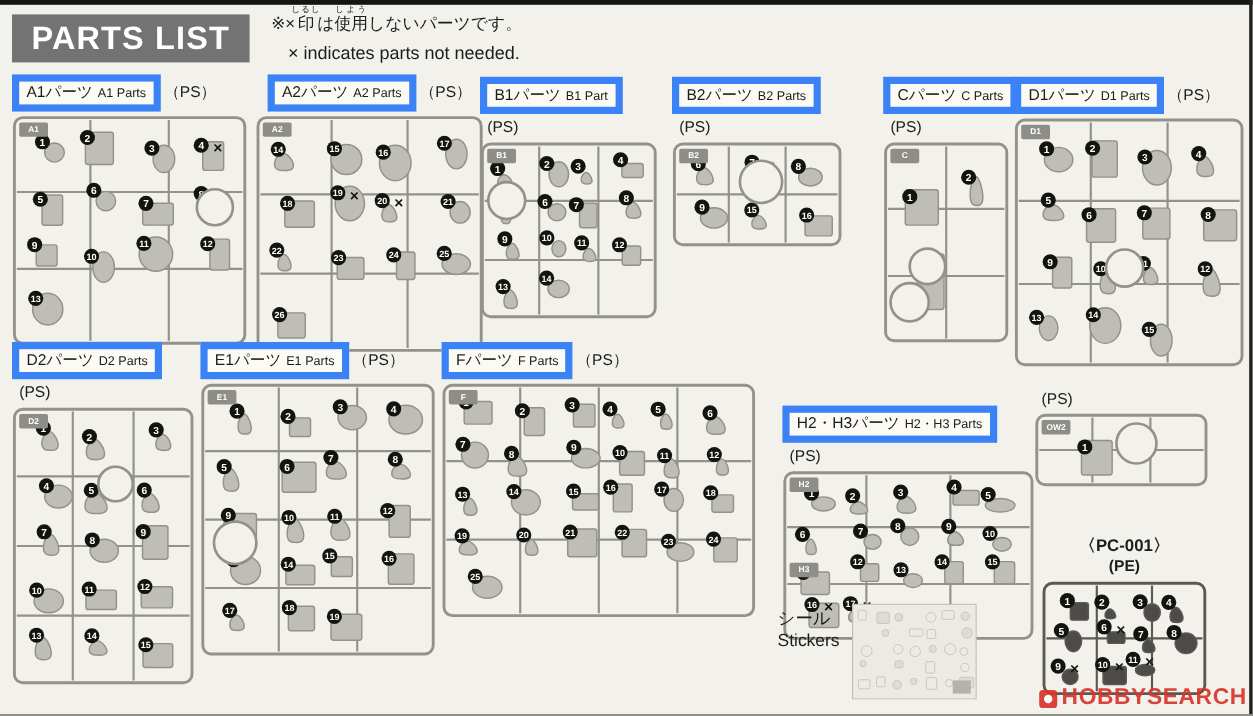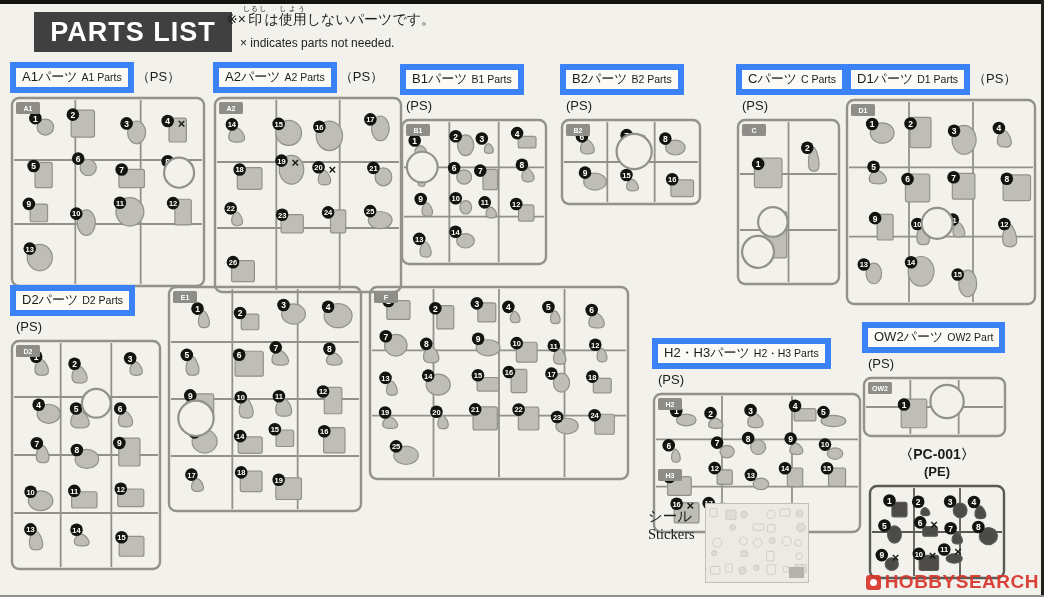--- a/index.html
+++ b/index.html
@@ -5,54 +5,54 @@
   html,body{margin:0;padding:0;background:#888;}
   .page{
     position:relative;width:1044px;height:597px;background:#f2f1eb;overflow:hidden;
     font-family:"Liberation Sans","DejaVu Sans",sans-serif;color:#1c1c1a;margin:0 auto;
   }
   .scan-top{position:absolute;left:0;top:0;width:100%;height:4px;background:#141412;}
   .scan-right{position:absolute;right:0;top:0;width:3px;height:100%;background:#21211d;}
   .scan-bottom{position:absolute;left:0;bottom:0;width:100%;height:2px;background:#8f8e87;}
 
   .title-box{
-    position:absolute;left:10px;top:12px;width:198px;height:40px;background:#404040;color:#fff;
-    display:flex;align-items:center;justify-content:center;font-size:27px;font-weight:bold;letter-spacing:1px;margin-left:24px;
+    position:absolute;left:10px;top:12px;width:198px;height:40px;background:#737373;color:#fff;
+    display:flex;align-items:center;justify-content:center;font-size:27px;font-weight:bold;letter-spacing:1px;
   }
   .note{position:absolute;left:226px;top:5px;font-size:14px;white-space:nowrap;}
   .note ruby rt{font-size:7px;letter-spacing:1px;}
-  .note-en{position:absolute;left:240px;top:36px;font-size:12px;}
+  .note-en{position:absolute;left:240px;top:36px;font-size:15px;}
 
   .runner{position:absolute;}
   .runner-head{white-space:nowrap;margin-bottom:3px;line-height:1.25;}
   .label-box{
     display:inline-block;border:6px solid #3b82f6;background:#fbfaf5;padding:1px 6px 2px 6px;font-size:13px;
   }
   .label-box .en{font-size:10.5px;margin-left:4px;}
   .ps{font-size:13px;margin-left:3px;}
   .ps-below .ps{display:block;margin:3px 0 0 6px;}
   .plain-label{text-align:center;font-size:14px;line-height:1.25;margin-bottom:4px;font-weight:bold;}
   .plain-label .pe{display:block;font-size:13px;}
   .art{display:block;}
 
   #runner-A1{left:10px;top:62px;}
-  #runner-A2{left:213px;top:62px;}
+  #runner-A2{left:213px;top:62px;text-align:center;}
   #runner-B1{left:400px;top:64px;}
   #runner-B2{left:560px;top:64px;}
   #runner-C{left:736px;top:64px;}
   #runner-D1{left:845px;top:64px;}
   #runner-D2{left:10px;top:285px;}
   #runner-E1{left:167px;top:285px;}
   #runner-F{left:368px;top:285px;}
   #runner-H2H3{left:652px;top:338px;}
   #runner-OW2{left:862px;top:322px;}
   #runner-PC001{left:868px;top:446px;}
 
   #stickers{position:absolute;left:648px;top:503px;display:flex;align-items:flex-start;gap:10px;}
-  .stk-labels{font-size:14.5px;line-height:1.25;padding-top:4px;font-family:Liberation Serif, serif;}
+  .stk-labels{font-size:14.5px;line-height:1.25;padding-top:4px;}
 
   .watermark{position:absolute;right:5px;bottom:4px;display:flex;align-items:center;gap:4px;opacity:.92;}
   .wm-icon{width:15px;height:15px;background:#d8352b;border-radius:3px;position:relative;display:inline-block;}
   .wm-icon::after{content:"";position:absolute;left:4px;top:4px;width:7px;height:7px;border-radius:50%;background:#fff;}
   .wm-text{color:#d8352b;font-weight:bold;font-size:19px;letter-spacing:.5px;}
 </style>
 </head>
 <body>
 
 <div class="page">
@@ -170,21 +170,21 @@
           <rect x="18.554400884360078" y="164.7133289348043" width="22.86019005028065" height="20.915991780685726" rx="2" fill="#bebdb6" stroke="#92918b" stroke-width="1.2"></rect>
           <circle cx="19.984495909500403" cy="166.17132482514717" r="6.3" fill="#14140f"></circle>
           <text x="19.984495909500403" y="166.57132482514717" fill="#ffffff" font-size="7.5" font-weight="bold" text-anchor="middle" dominant-baseline="central">26</text>
           <text x="78.50963793176925" y="66.65615414070199" fill="#161611" font-size="13" font-weight="bold" dominant-baseline="central">×</text>
           <text x="115.54152909403201" y="73.20504492644686" fill="#161611" font-size="13" font-weight="bold" dominant-baseline="central">×</text>
           <rect x="6" y="6" width="24" height="12" rx="1.5" fill="#8e8d87"></rect>
           <text x="18" y="12.5" fill="#fff" font-size="7" font-weight="bold" text-anchor="middle" dominant-baseline="central">A2</text>
         </svg>
       </div>
       <div class="runner ps-below" id="runner-B1">
-        <div class="runner-head"><span class="label-box"><span class="jp">B1パーツ</span><span class="en">B1 Parts</span></span><span class="ps">(PS)</span></div>
+        <div class="runner-head"><span class="label-box"><span class="jp">B1パーツ</span><span class="en">B1 Part</span></span><span class="ps">(PS)</span></div>
         <svg width="148" height="148" class="art">
           <rect x="2" y="2" width="144" height="144" rx="7" fill="none" stroke="#92918b" stroke-width="2.4"></rect>
           <line x1="49.333333333333336" y1="4" x2="49.333333333333336" y2="144" stroke="#92918b" stroke-width="1.8"></line>
           <line x1="98.66666666666667" y1="4" x2="98.66666666666667" y2="144" stroke="#92918b" stroke-width="1.8"></line>
           <line x1="4" y1="49.333333333333336" x2="144" y2="49.333333333333336" stroke="#92918b" stroke-width="1.8"></line>
           <line x1="4" y1="98.66666666666667" x2="144" y2="98.66666666666667" stroke="#92918b" stroke-width="1.8"></line>
           <path d="M15.22184213533765 31.46214986210689 q4.743689400359289 -7.749019372221081 10.436116680790436 0 q3.794951520287431 6.457516143517568 -5.692427280431146 5.811764529165811 q-6.641165160503004 0 -4.743689400359289 -5.811764529165811z" fill="#bebdb6" stroke="#92918b" stroke-width="1.2"></path>
           <circle cx="14.709220936056226" cy="22.46214986210689" r="6.3" fill="#14140f"></circle>
           <text x="14.709220936056226" y="22.86214986210689" fill="#ffffff" font-size="8.5" font-weight="bold" text-anchor="middle" dominant-baseline="central">1</text>
           <ellipse cx="65.67751040398143" cy="27.232394240936266" rx="8.128485232335516" ry="10.411193272168747" fill="#bebdb6" stroke="#92918b" stroke-width="1.2"></ellipse>
@@ -394,20 +394,21 @@
           <text x="66.54563148505986" y="191.18182152338326" fill="#ffffff" font-size="7.5" font-weight="bold" text-anchor="middle" dominant-baseline="central">14</text>
           <rect x="109.15378350699321" y="197.34910395262762" width="24.77248037836204" height="19.912921362631025" rx="2" fill="#bebdb6" stroke="#92918b" stroke-width="1.2"></rect>
           <circle cx="111.54002369617423" cy="198.30556463394313" r="6.3" fill="#14140f"></circle>
           <text x="111.54002369617423" y="198.70556463394314" fill="#ffffff" font-size="7.5" font-weight="bold" text-anchor="middle" dominant-baseline="central">15</text>
           <circle cx="86.29792375024408" cy="64.3209383431822" r="14.386107427533716" fill="#f2f1eb" stroke="#92918b" stroke-width="2.2"></circle>
           <rect x="6" y="6" width="24" height="12" rx="1.5" fill="#8e8d87"></rect>
           <text x="18" y="12.5" fill="#fff" font-size="7" font-weight="bold" text-anchor="middle" dominant-baseline="central">D2</text>
         </svg>
       </div>
       <div class="runner" id="runner-E1">
+        <div class="runner-head"><span class="label-box"><span class="jp">E1パーツ</span><span class="en">E1 Parts</span></span><span class="ps">（PS）</span></div>
         <svg width="196" height="228" class="art">
           <rect x="2" y="2" width="192" height="224" rx="7" fill="none" stroke="#92918b" stroke-width="2.4"></rect>
           <line x1="65.33333333333333" y1="4" x2="65.33333333333333" y2="224" stroke="#92918b" stroke-width="1.8"></line>
           <line x1="130.66666666666666" y1="4" x2="130.66666666666666" y2="224" stroke="#92918b" stroke-width="1.8"></line>
           <line x1="4" y1="57" x2="192" y2="57" stroke="#92918b" stroke-width="1.8"></line>
           <line x1="4" y1="114" x2="192" y2="114" stroke="#92918b" stroke-width="1.8"></line>
           <line x1="4" y1="171" x2="192" y2="171" stroke="#92918b" stroke-width="1.8"></line>
           <path d="M31.79271626821719 32.60686270799488 q4.364526609366293 -13.35121876999363 9.601958540605846 0 q3.4916212874930346 11.12601564166136 -5.237431931239551 10.013414077495224 q-6.11033725311281 0 -4.364526609366293 -10.013414077495224z" fill="#bebdb6" stroke="#92918b" stroke-width="1.2"></path>
           <circle cx="30.52176948694978" cy="23.60686270799488" r="6.3" fill="#14140f"></circle>
           <text x="30.52176948694978" y="24.006862707994877" fill="#ffffff" font-size="8.5" font-weight="bold" text-anchor="middle" dominant-baseline="central">1</text>
@@ -464,20 +465,21 @@
           <text x="74.17275747004896" y="187.78022980894892" fill="#ffffff" font-size="7.5" font-weight="bold" text-anchor="middle" dominant-baseline="central">18</text>
           <rect x="108.83108659100253" y="192.87595136924645" width="25.661118258023635" height="21.62586045252159" rx="2" fill="#bebdb6" stroke="#92918b" stroke-width="1.2"></rect>
           <circle cx="111.66164572001435" cy="194.68888159550724" r="6.3" fill="#14140f"></circle>
           <text x="111.66164572001435" y="195.08888159550725" fill="#ffffff" font-size="7.5" font-weight="bold" text-anchor="middle" dominant-baseline="central">19</text>
           <circle cx="28.97102279216051" cy="133.32633688487113" r="17.670966742560267" fill="#f2f1eb" stroke="#92918b" stroke-width="2.2"></circle>
           <rect x="6" y="6" width="24" height="12" rx="1.5" fill="#8e8d87"></rect>
           <text x="18" y="12.5" fill="#fff" font-size="7" font-weight="bold" text-anchor="middle" dominant-baseline="central">E1</text>
         </svg>
       </div>
       <div class="runner" id="runner-F">
+        <div class="runner-head"><span class="label-box"><span class="jp">Fパーツ</span><span class="en">F Parts</span></span><span class="ps">（PS）</span></div>
         <svg width="262" height="196" class="art">
           <rect x="2" y="2" width="258" height="192" rx="7" fill="none" stroke="#92918b" stroke-width="2.4"></rect>
           <line x1="65.5" y1="4" x2="65.5" y2="192" stroke="#92918b" stroke-width="1.8"></line>
           <line x1="131" y1="4" x2="131" y2="192" stroke="#92918b" stroke-width="1.8"></line>
           <line x1="196.5" y1="4" x2="196.5" y2="192" stroke="#92918b" stroke-width="1.8"></line>
           <line x1="4" y1="65.33333333333333" x2="258" y2="65.33333333333333" stroke="#92918b" stroke-width="1.8"></line>
           <line x1="4" y1="130.66666666666666" x2="258" y2="130.66666666666666" stroke="#92918b" stroke-width="1.8"></line>
           <rect x="18.807935884047765" y="15.553636287897826" width="23.19430655406322" height="18.86581597365439" rx="2" fill="#bebdb6" stroke="#92918b" stroke-width="1.2"></rect>
           <circle cx="20.405089161079378" cy="15.98654427472502" r="6.3" fill="#14140f"></circle>
           <text x="20.405089161079378" y="16.38654427472502" fill="#ffffff" font-size="8.5" font-weight="bold" text-anchor="middle" dominant-baseline="central">1</text>
@@ -618,21 +620,21 @@
           <text x="56.689321787469076" y="111.49125309000956" fill="#ffffff" font-size="7.5" font-weight="bold" text-anchor="middle" dominant-baseline="central">17</text>
           <text x="34.62098119619302" y="113.79787965730065" fill="#161611" font-size="13" font-weight="bold" dominant-baseline="central">×</text>
           <text x="66.68932178746908" y="113.09125309000956" fill="#161611" font-size="13" font-weight="bold" dominant-baseline="central">×</text>
           <rect x="6" y="6" width="24" height="12" rx="1.5" fill="#8e8d87"></rect>
           <text x="18" y="12.5" fill="#fff" font-size="7" font-weight="bold" text-anchor="middle" dominant-baseline="central">H2</text>
           <rect x="6" y="77" width="24" height="12" rx="1.5" fill="#8e8d87"></rect>
           <text x="18" y="83.5" fill="#fff" font-size="7" font-weight="bold" text-anchor="middle" dominant-baseline="central">H3</text>
         </svg>
       </div>
       <div class="runner ps-below" id="runner-OW2">
-        <div class="runner-head"><span class="label-box"><span class="jp">OW2パーツ</span><span class="en">OW2 Part</span></span><span class="ps">(PS)</span></div>
+        <div class="runner-head"><span class="ps">(PS)</span></div>
         <svg width="145" height="62" class="art">
           <rect x="2" y="2" width="141" height="58" rx="7" fill="none" stroke="#92918b" stroke-width="2.4"></rect>
           <line x1="48.333333333333336" y1="4" x2="48.333333333333336" y2="58" stroke="#92918b" stroke-width="1.8"></line>
           <line x1="96.66666666666667" y1="4" x2="96.66666666666667" y2="58" stroke="#92918b" stroke-width="1.8"></line>
           <line x1="4" y1="31" x2="141" y2="31" stroke="#92918b" stroke-width="1.8"></line>
           <rect x="39.22326983021339" y="23.133042251807638" width="25.577984011312946" height="28.63414350817911" rx="2" fill="#bebdb6" stroke="#92918b" stroke-width="1.2"></rect>
           <circle cx="42.012261835869865" cy="28.45011400589719" r="6.3" fill="#14140f"></circle>
           <text x="42.012261835869865" y="28.85011400589719" fill="#ffffff" font-size="8.5" font-weight="bold" text-anchor="middle" dominant-baseline="central">1</text>
           <circle cx="85.03558901627548" cy="25.545685790479183" r="16.673065706389025" fill="#f2f1eb" stroke="#92918b" stroke-width="2.2"></circle>
           <rect x="6" y="6" width="24" height="12" rx="1.5" fill="#8e8d87"></rect>

